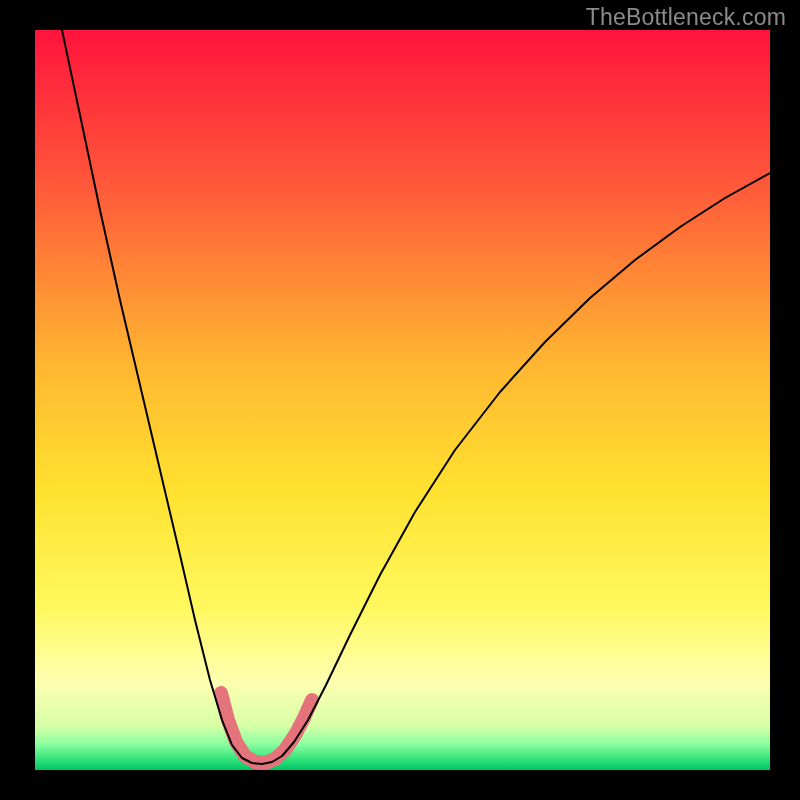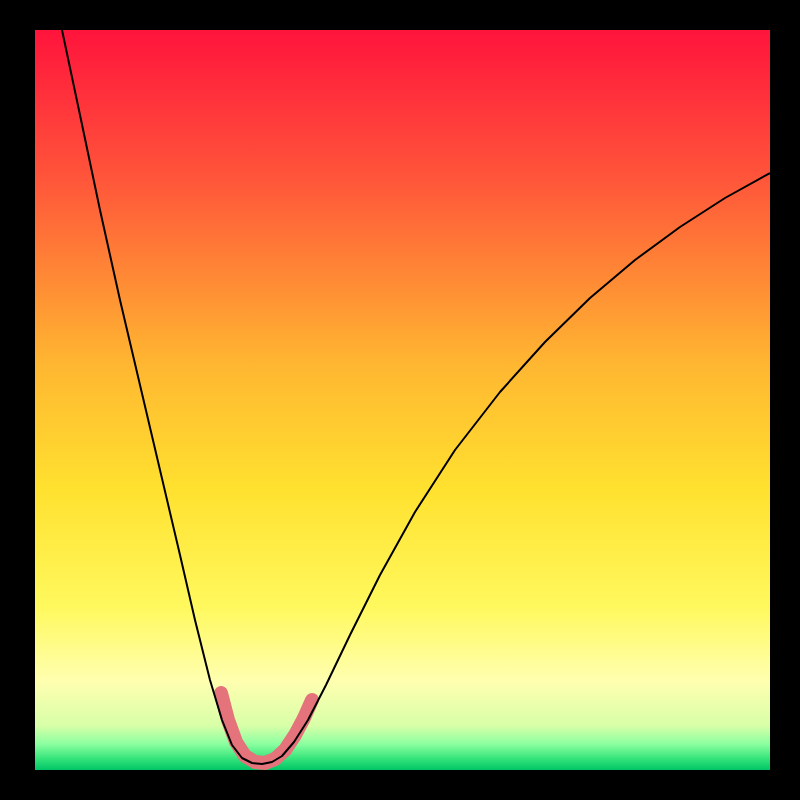--- a/index.html
+++ b/index.html
@@ -55,14 +55,15 @@
       <rect id="plot-rect-clip" x="35" y="30" width="735" height="740"></rect>
     </clipPath>
   </defs>
   <rect id="plot-rect" fill="url(#bg-grad)" x="35" y="30" width="735" height="740"></rect>
   <g clip-path="url(#plot-clip)">
     <path id="highlight-path" fill="none" d="M221 693 L228 720 L236 742 L245 756 L255 762 L265 763 L275 759 L285 750 L295 735 L304 718 L312 700" stroke="#e4737b" stroke-width="14" stroke-linecap="round" stroke-linejoin="round"></path>
     <path id="curve-path" fill="none" d="M62 30 L80 115 L100 210 L120 300 L140 385 L160 470 L180 555 L195 620 L210 680 L222 720 L232 745 L242 758 L252 763 L262 764 L272 762 L282 756 L294 742 L308 720 L326 685 L350 635 L380 575 L415 512 L455 450 L500 392 L545 342 L590 298 L635 260 L680 227 L725 198 L770 173" stroke="#000000" stroke-width="2" stroke-linejoin="round"></path>
   </g>
 </svg>
 
+<div class="watermark">TheBottleneck.com</div>
 
 </div>
 
 </body></html>

